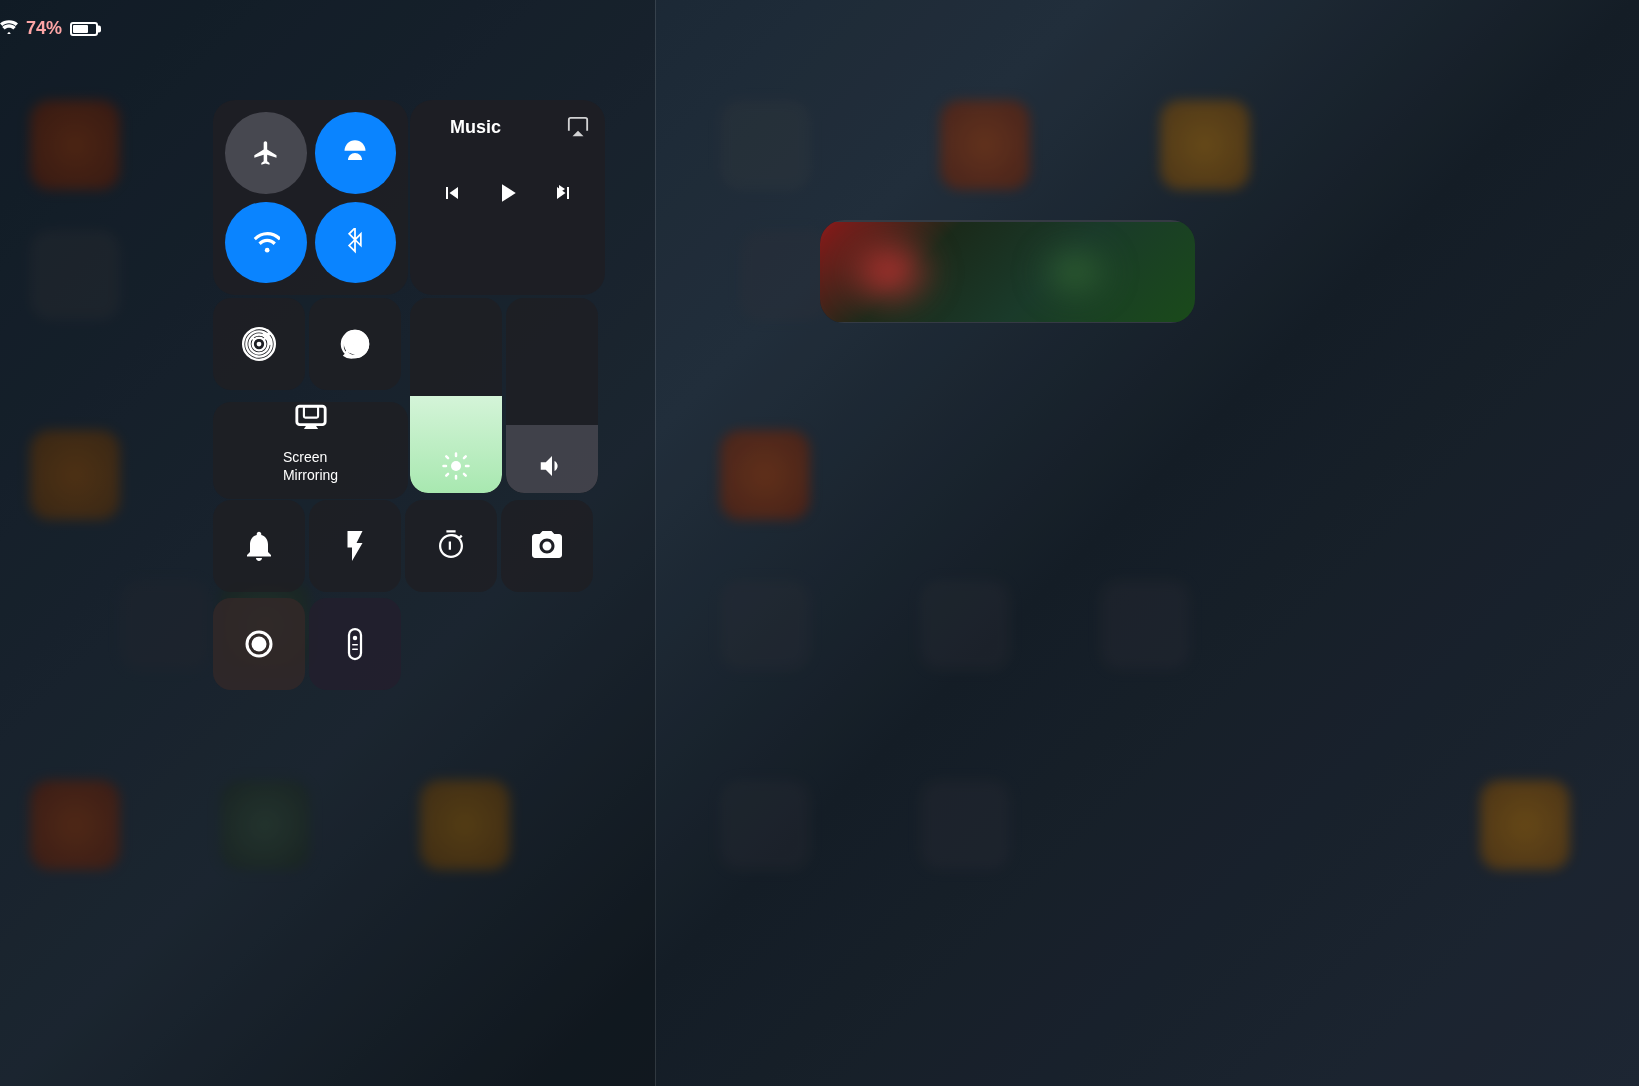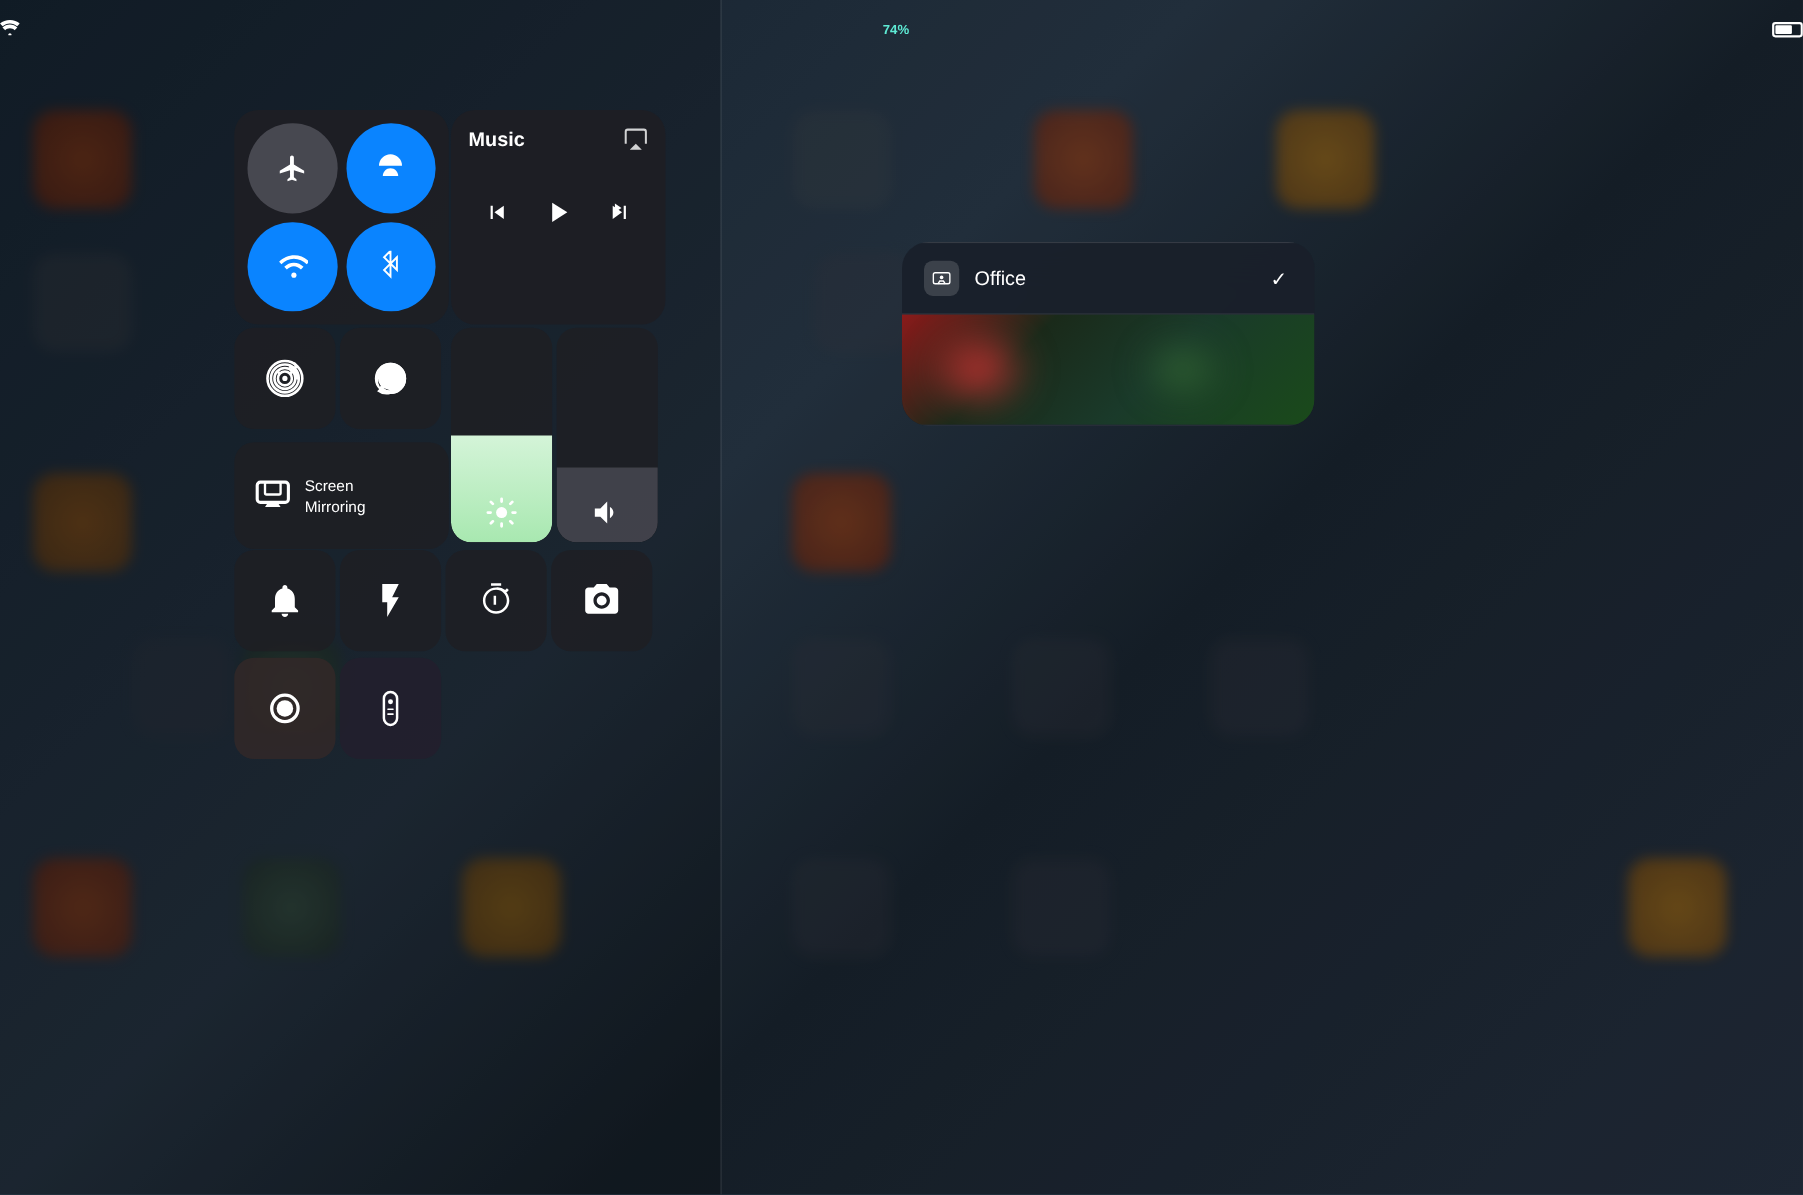--- a/index.html
+++ b/index.html
@@ -30,25 +30,25 @@
       background: rgba(255,255,255,0.15);
     }
 
     
     .status-bar {
       position: absolute;
       top: 18px;
       left: 0;
       right: 0;
       display: flex;
-      justify-content: space-between;
+      justify-content: flex-start;
       align-items: center;
       gap: 8px;
-      color: #5eead4;
-      font-size: 12px;
+      color: #fca5a5;
+      font-size: 18px;
       font-weight: 600;
       z-index: 10;
     }
 
     .battery-container {
       display: flex;
       align-items: center;
       gap: 4px;
     }
 
@@ -133,20 +133,21 @@
       padding: 16px;
       z-index: 20;
       color: white;
     }
 
     .music-header {
       display: flex;
       justify-content: space-between;
       align-items: center;
       margin-bottom: 8px;
+      margin-left: 24px;
     }
 
     .music-title {
       font-size: 18px;
       font-weight: 600;
     }
 
     .airplay-icon {
       width: 22px;
       height: 22px;
@@ -257,20 +258,21 @@
       height: 97px;
       background: rgba(30, 30, 35, 0.85);
       border-radius: 18px;
       display: flex;
       align-items: center;
       gap: 12px;
       padding: 0 18px;
       cursor: pointer;
       color: white;
       z-index: 20;
+      flex-direction: column;
     }
 
     .screen-mirror-btn svg {
       width: 34px;
       height: 34px;
       fill: white;
       flex-shrink: 0;
     }
 
     .screen-mirror-label {
@@ -628,31 +630,20 @@
       <rect x="10" y="12" width="4" height="1" rx="0.5" fill="white"></rect>
       <rect x="10" y="15" width="4" height="1" rx="0.5" fill="white"></rect>
     </svg>
   </div>
 </div>
 
 <div class="mirroring-popup">
 
   <div class="popup-divider"></div>
 
-  <div class="popup-device-row">
-    <div class="apple-tv-icon">
-      <svg viewBox="0 0 24 24">
-        <rect x="3" y="6" width="18" height="12" rx="2" fill="none" stroke="white" stroke-width="1.5"></rect>
-        <path d="M8 18l2-3h4l2 3" fill="none" stroke="white" stroke-width="1.5"></path>
-        <circle cx="12" cy="11" r="2" fill="white"></circle>
-      </svg>
-    </div>
-    <span class="device-name">Office</span>
-    <span class="checkmark">✓</span>
-  </div>
 
   <div class="popup-divider"></div>
 
   <div class="popup-color-area">
     <div class="color-blob-1"></div>
     <div class="color-blob-2"></div>
   </div>
 
   <div class="popup-divider"></div>
 

